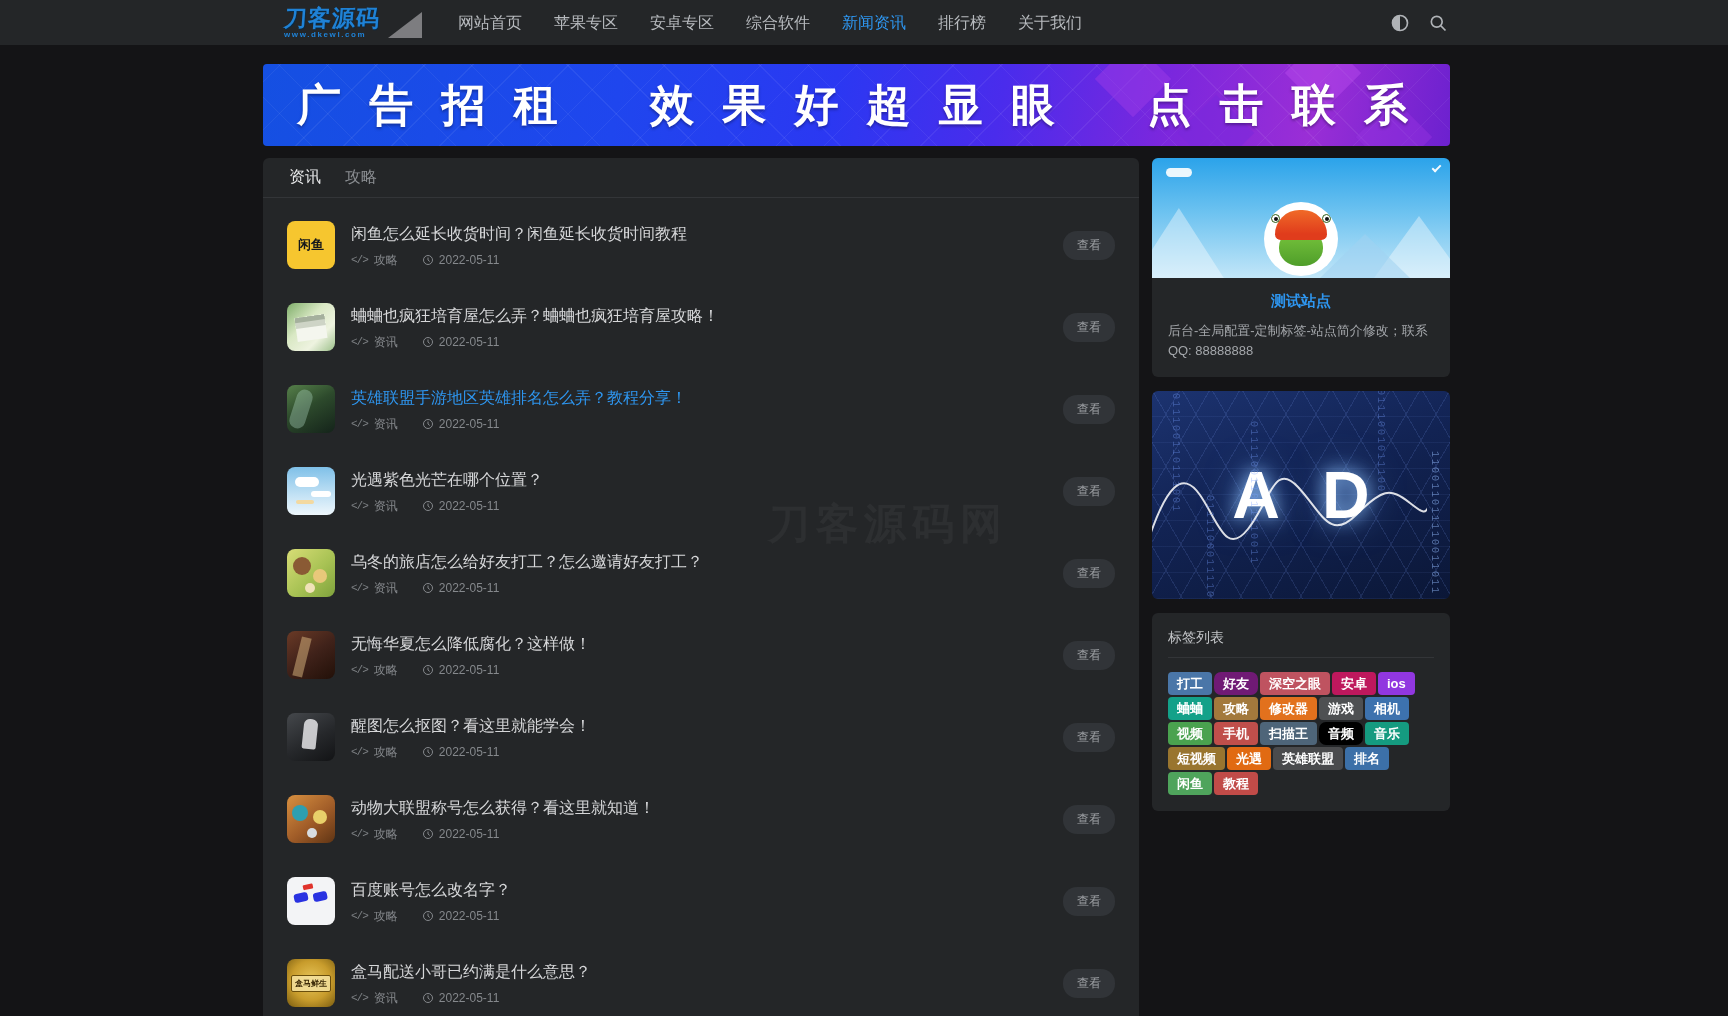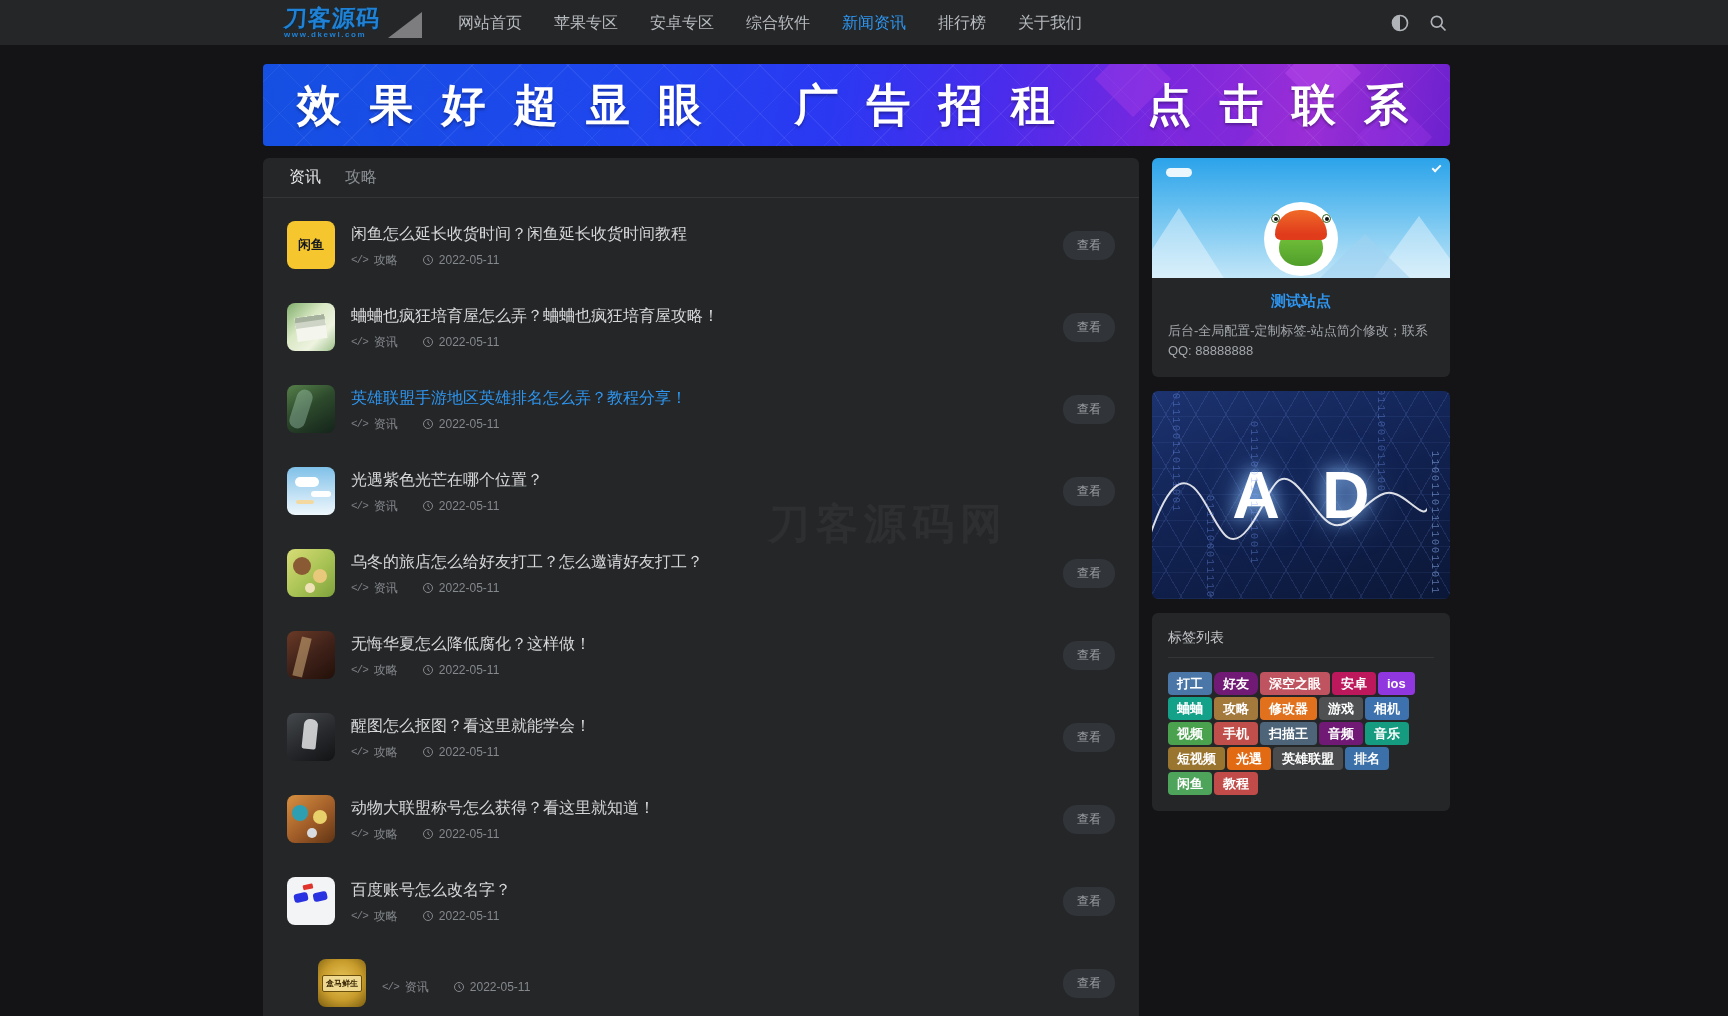--- a/index.html
+++ b/index.html
@@ -69,21 +69,21 @@
   .thumb-udon { background:linear-gradient(135deg,#d8dd76 0%,#a8c254 55%,#7fa23c 100%); }
   .thumb-udon::after { content:""; position:absolute; left:6px; top:8px; width:18px; height:18px; border-radius:50%; background:#8a5a34; box-shadow:18px 10px 0 -2px #e8c87a, 8px 22px 0 -4px #f0e2b8; }
   .thumb-huaxia { background:linear-gradient(145deg,#6a3a26 0%,#40221a 50%,#221008 100%); }
   .thumb-huaxia::after { content:""; position:absolute; left:10px; top:6px; width:10px; height:40px; background:rgba(222,186,130,.5); transform:rotate(14deg); }
   .thumb-xingtu { background:linear-gradient(150deg,#45484c 0%,#26282b 55%,#121315 100%); }
   .thumb-xingtu::after { content:""; position:absolute; left:16px; top:6px; width:14px; height:30px; background:rgba(240,240,242,.8); border-radius:6px 6px 2px 2px; transform:rotate(6deg); box-shadow:0 34px 0 -11px #5fd08a; }
   .thumb-animal { background:linear-gradient(140deg,#d89040 0%,#a05c28 55%,#5f3414 100%); }
   .thumb-animal::after { content:""; position:absolute; left:5px; top:10px; width:16px; height:16px; border-radius:50%; background:#2e9fb0; box-shadow:20px 4px 0 -1px #e8d06a, 12px 20px 0 -3px #d8dce0; }
   .thumb-baidu { background:#f3f4f6; }
   .thumb-baidu::after { content:""; position:absolute; left:7px; top:16px; width:14px; height:9px; border-radius:3px; background:#2932e1; box-shadow:19px 3px 0 0 #2932e1, 9px -9px 0 -2px #e0332c; transform:rotate(-12deg); }
-  .thumb-hema { background:radial-gradient(circle at 50% 45%,#e8c65a 0%,#c89c2c 55%,#7a5c10 100%);margin-left:31px; }
+  .thumb-hema { background:radial-gradient(circle at 50% 45%,#e8c65a 0%,#c89c2c 55%,#7a5c10 100%); }
   .thumb-hema span { color:#3a2806; font-size:8px; background:rgba(244,226,160,.85); padding:2px 3px; border:1px solid #6a4e0c; border-radius:2px; letter-spacing:0; }
 
   
   .sidebar { width:306px; display:flex; flex-direction:column; }
   .profile-card { position:relative; background:#242628; border-radius:6px; overflow:hidden; padding-bottom:16px; }
   .profile-banner { position:relative; height:120px; background:linear-gradient(180deg,#2ba3ea 0%,#6cc2f0 45%,#c2e6f8 100%); overflow:hidden; }
   .mt { position:absolute; bottom:0; width:90px; height:62px; clip-path:polygon(50% 0,100% 100%,0 100%); background:rgba(255,255,255,.38); }
   .mt1 { left:-18px; height:70px; } .mt2 { right:-14px; } .mt3 { right:40px; height:44px; background:rgba(160,210,240,.55); }
   .cloud { position:absolute; left:14px; top:10px; width:26px; height:9px; border-radius:8px; background:rgba(255,255,255,.9); }
   .banner-check { position:absolute; right:9px; top:7px; width:9px; height:5px; border-left:2px solid #fff; border-bottom:2px solid #fff; transform:rotate(-45deg); opacity:.95; }
@@ -147,22 +147,22 @@
     </div>
   </div>
 
   <div class="container">
 
     <div class="banner">
       <span class="b-diamond bd1"></span>
       <span class="b-diamond bd2"></span>
       <span class="b-diamond bd3"></span>
       <span class="b-diamond bd4"></span>
+      <span class="banner-seg">广 告 招 租</span>
       <span class="banner-seg">效 果 好 超 显 眼</span>
-      <span class="banner-seg">广 告 招 租</span>
       <span class="banner-seg">点 击 联 系</span>
     </div>
 
     <div class="columns">
 
       <div class="list-card">
         <div class="tabs">
           <span class="tab active">资讯</span>
           <span class="tab">攻略</span>
         </div>
@@ -338,20 +338,21 @@
       </div>
     </div>
     <button class="a-view">查看</button>
   </div>
 
   <div class="article-row">
     <div class="thumb thumb-hema">
                 <span>盒马鲜生</span>
               </div>
     <div class="a-body">
+      <div class="a-title">盒马配送小哥已约满是什么意思？</div>
       <div class="a-meta">
         <span class="a-caticon">&lt;/&gt;</span>
         <span class="a-cat">资讯</span>
         <span class="a-date-wrap">
           <svg class="clock" viewBox="0 0 24 24">
             <circle cx="12" cy="12" r="9" fill="none" stroke="#85888c" stroke-width="2"></circle>
             <path d="M12 7v5l3.5 3" fill="none" stroke="#85888c" stroke-width="2"></path>
           </svg>
           <span class="a-date">2022-05-11</span>
         </span>
@@ -407,21 +408,21 @@
               <span class="tag-chip" style="background: #be185d;">安卓</span>
               <span class="tag-chip" style="background: rgb(145, 55, 224);">ios</span>
               <span class="tag-chip" style="background: rgb(19, 161, 137);">蛐蛐</span>
               <span class="tag-chip" style="background: rgb(163, 121, 60);">攻略</span>
               <span class="tag-chip" style="background: rgb(226, 113, 29);">修改器</span>
               <span class="tag-chip" style="background: rgb(78, 80, 82);">游戏</span>
               <span class="tag-chip" style="background: rgb(61, 114, 174);">相机</span>
               <span class="tag-chip" style="background: rgb(74, 162, 79);">视频</span>
               <span class="tag-chip" style="background: rgb(192, 79, 75);">手机</span>
               <span class="tag-chip" style="background: rgb(78, 101, 121);">扫描王</span>
-              <span class="tag-chip" style="background: #701a75;">音频</span>
+              <span class="tag-chip" style="background: #000000; border-radius: 7px;">音频</span>
               <span class="tag-chip" style="background: rgb(21, 155, 128);">音乐</span>
               <span class="tag-chip" style="background: rgb(153, 117, 47);">短视频</span>
               <span class="tag-chip" style="background: rgb(225, 106, 18);">光遇</span>
               <span class="tag-chip" style="background: rgb(74, 75, 77);">英雄联盟</span>
               <span class="tag-chip" style="background: rgb(60, 112, 168);">排名</span>
               <span class="tag-chip" style="background: rgb(79, 164, 92);">闲鱼</span>
               <span class="tag-chip" style="background: rgb(193, 75, 72);">教程</span>
             </div>
         </div>
 

